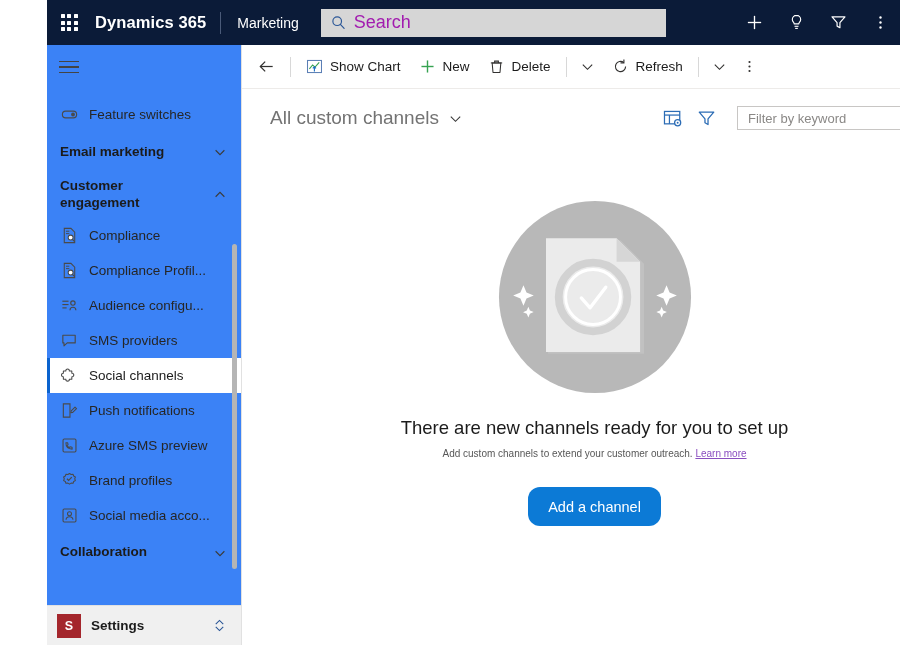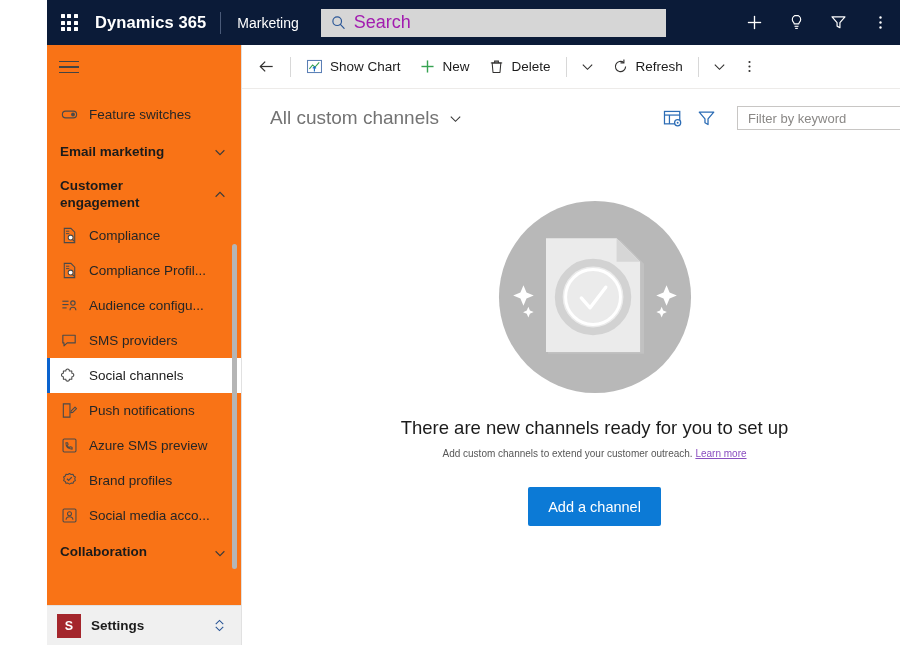--- a/index.html
+++ b/index.html
@@ -41,21 +41,21 @@
     display: flex; align-items: center; justify-content: center;
     font-size: 13px; margin: 0 12px 0 2px; cursor: pointer;
   }
 
   
   .body { flex: 1 1 auto; display: flex; min-height: 0; }
 
   
   .sidebar {
     width: 195px; flex: 0 0 195px;
-    background: #f97316;
+    background: #3b82f6;
     border-right: 1px solid #e1e1e1;
     display: flex; flex-direction: column;
     position: relative;
   }
   .hamburger { height: 44px; display: flex; align-items: center; padding-left: 12px; cursor: pointer; }
   .hamburger .bars { width: 20px; }
   .hamburger .bars span { display: block; height: 1.6px; background: #444; margin: 4px 0; }
 
   .navscroll { flex: 1 1 auto; overflow: hidden; position: relative; padding-top: 8px; }
 
@@ -128,21 +128,21 @@
   .empty {
     flex: 1 1 auto; display: flex; flex-direction: column;
     align-items: center; padding-top: 52px;
   }
   .illus { width: 196px; height: 196px; }
   .empty-title { font-size: 18.5px; color: #1b1b1b; margin-top: 22px; text-align: center; }
   .empty-sub { font-size: 10px; color: #575757; margin-top: 9px; text-align: center; }
   .empty-sub a { color: #8a4ec0; text-decoration: underline; cursor: pointer; }
   .primary-btn {
     margin-top: 28px; height: 39px; min-width: 127px; padding: 0 20px;
-    background: #0c7ad6; color: #fff; border: none; border-radius: 2px;
+    background: #0c7ad6; color: #fff; border: none; border-radius: 12px;
     font-family: "Liberation Sans", sans-serif; font-size: 14.5px; cursor: pointer;
   }
 </style>
 </head>
 <body>
 
 <div id="app">
 
   <div class="topbar">
     <div class="waffle">

